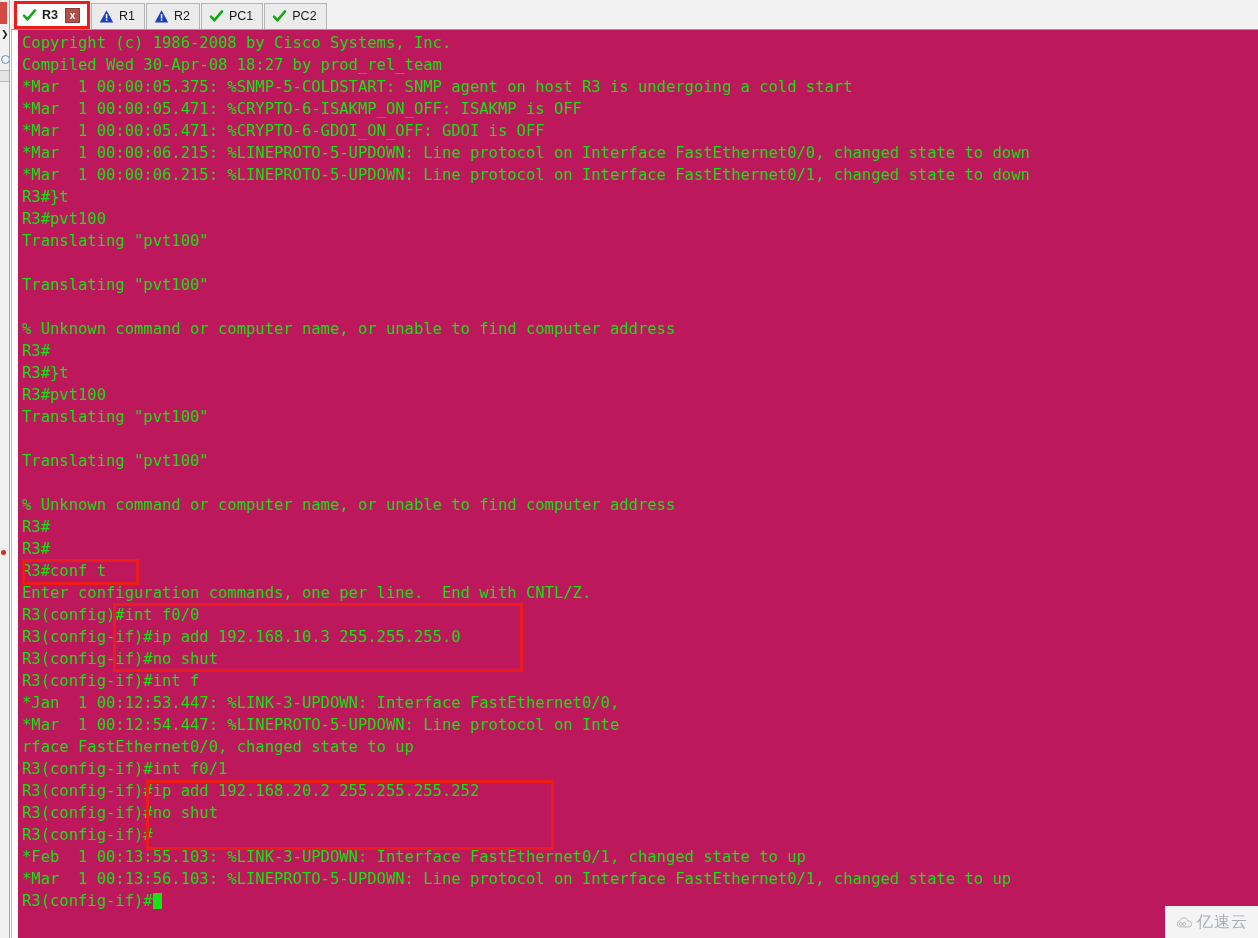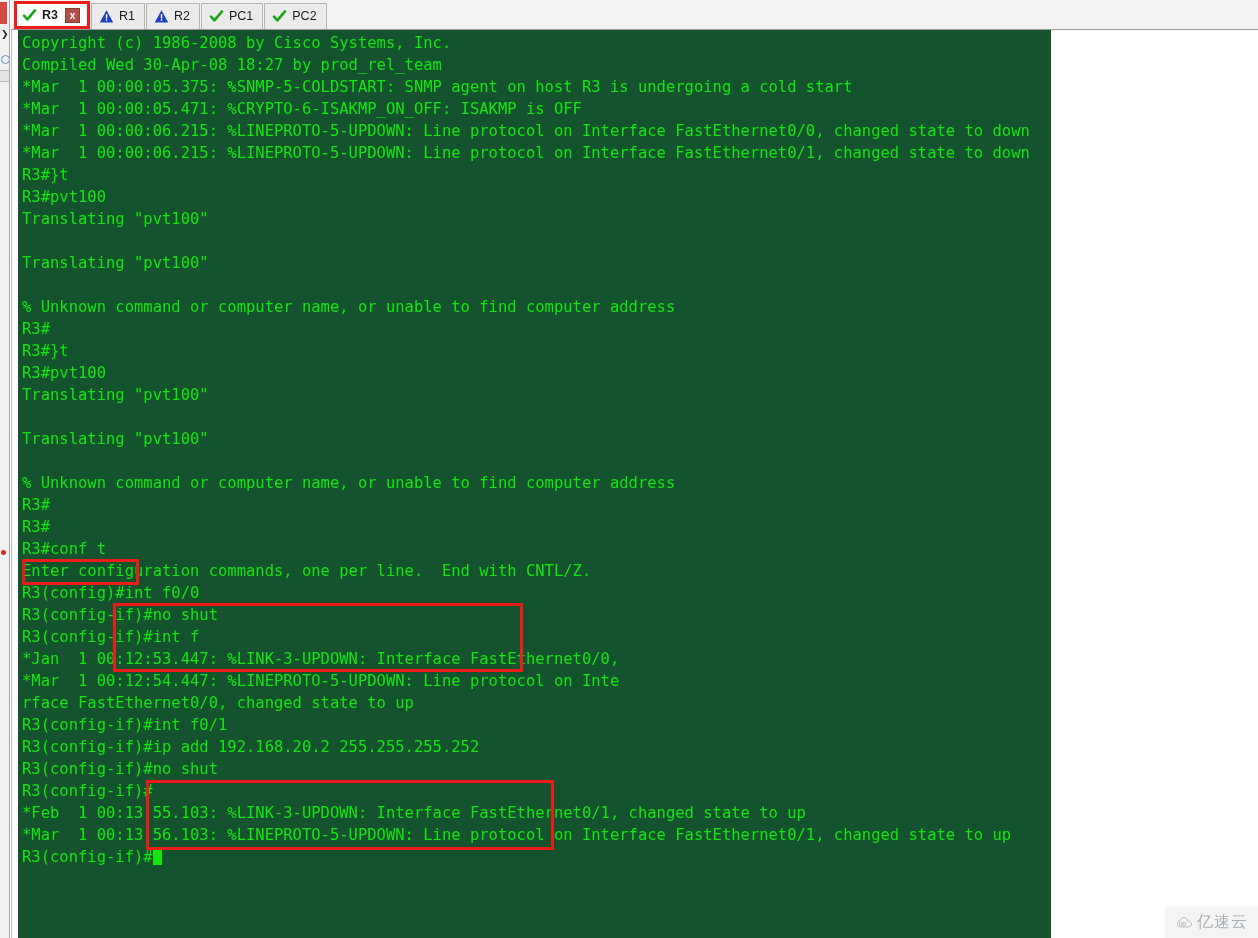--- a/index.html
+++ b/index.html
@@ -150,23 +150,23 @@
     left: 11px; top: 30px;
     width: 1247px;
     height: 908px;
     background: #ffffff;
     border-left: 1px solid #bdbdbd;
     box-sizing: border-box;
   }
   .console {
     position: absolute;
     left: 6px; top: 0;
-    width: 1033px;
+    width: 1241px;
     height: 908px;
-    background: #14532d;
+    background: #be185d;
     overflow: hidden;
   }
   .console-inner {
     padding: 2px 0 0 4px;
   }
   .line {
     color: #13e513;
     font-family: "DejaVu Sans Mono", "Liberation Mono", monospace;
     font-size: 15.5px;
     line-height: 22px;
@@ -269,20 +269,21 @@
     </div>
   <div class="tab-annot"></div>
 
   <div class="console-frame">
     <div class="console">
       <div class="console-inner" id="console-lines">
           <div class="line"><span>Copyright (c) 1986-2008 by Cisco Systems, Inc.</span></div>
           <div class="line"><span>Compiled Wed 30-Apr-08 18:27 by prod_rel_team</span></div>
           <div class="line"><span>*Mar  1 00:00:05.375: %SNMP-5-COLDSTART: SNMP agent on host R3 is undergoing a cold start</span></div>
           <div class="line"><span>*Mar  1 00:00:05.471: %CRYPTO-6-ISAKMP_ON_OFF: ISAKMP is OFF</span></div>
+          <div class="line"><span>*Mar  1 00:00:05.471: %CRYPTO-6-GDOI_ON_OFF: GDOI is OFF</span></div>
           <div class="line"><span>*Mar  1 00:00:06.215: %LINEPROTO-5-UPDOWN: Line protocol on Interface FastEthernet0/0, changed state to down</span></div>
           <div class="line"><span>*Mar  1 00:00:06.215: %LINEPROTO-5-UPDOWN: Line protocol on Interface FastEthernet0/1, changed state to down</span></div>
           <div class="line"><span>R3#}t</span></div>
           <div class="line"><span>R3#pvt100</span></div>
           <div class="line"><span>Translating "pvt100"</span></div>
           <div class="line"><span></span></div>
           <div class="line"><span>Translating "pvt100"</span></div>
           <div class="line"><span></span></div>
           <div class="line"><span>% Unknown command or computer name, or unable to find computer address</span></div>
           <div class="line"><span>R3#</span></div>
@@ -291,20 +292,21 @@
           <div class="line"><span>Translating "pvt100"</span></div>
           <div class="line"><span></span></div>
           <div class="line"><span>Translating "pvt100"</span></div>
           <div class="line"><span></span></div>
           <div class="line"><span>% Unknown command or computer name, or unable to find computer address</span></div>
           <div class="line"><span>R3#</span></div>
           <div class="line"><span>R3#</span></div>
           <div class="line"><span>R3#conf t</span></div>
           <div class="line"><span>Enter configuration commands, one per line.  End with CNTL/Z.</span></div>
           <div class="line"><span>R3(config)#int f0/0</span></div>
+          <div class="line"><span>R3(config-if)#ip add 192.168.10.3 255.255.255.0</span></div>
           <div class="line"><span>R3(config-if)#no shut</span></div>
           <div class="line"><span>R3(config-if)#int f</span></div>
           <div class="line"><span>*Jan  1 00:12:53.447: %LINK-3-UPDOWN: Interface FastEthernet0/0,</span></div>
           <div class="line"><span>*Mar  1 00:12:54.447: %LINEPROTO-5-UPDOWN: Line protocol on Inte</span></div>
           <div class="line"><span>rface FastEthernet0/0, changed state to up</span></div>
           <div class="line"><span>R3(config-if)#int f0/1</span></div>
           <div class="line"><span>R3(config-if)#ip add 192.168.20.2 255.255.255.252</span></div>
           <div class="line"><span>R3(config-if)#no shut</span></div>
           <div class="line"><span>R3(config-if)#</span></div>
           <div class="line"><span>*Feb  1 00:13:55.103: %LINK-3-UPDOWN: Interface FastEthernet0/1, changed state to up</span></div>

